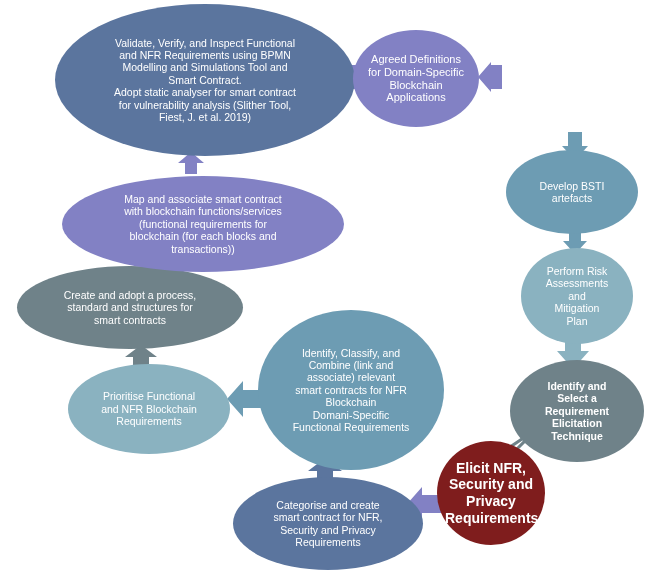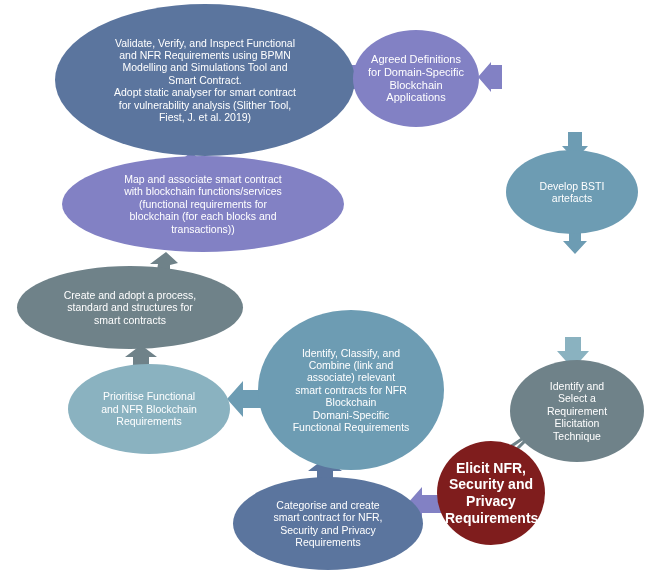--- a/index.html
+++ b/index.html
@@ -136,22 +136,29 @@
 Blockchain
 Applications</span>
   </div>
 
 
   <div class="node" style="left:506px; top:150px; width:132px; height:84px; background:#6D9CB3; font-size:10.5px;">
     <span class="node-label">Develop BSTI
 artefacts</span>
   </div>
 
-
-  <div class="node" style="left:510px; top:360px; width:134px; height:102px; background:#6F8289; font-size:10.5px;">
+  <div class="node" style="left:521px; top:248px; width:112px; height:96px; background:#8AB2C0; font-size:10.5px;">
+    <span class="node-label">Perform Risk
+Assessments
+and
+Mitigation
+Plan</span>
+  </div>
+
+  <div class="node" style="left:510px; top:360px; width:134px; height:102px; background:#6F8289; font-size:10.5px;font-weight:bold;">
     <span class="node-label">Identify and
 Select a
 Requirement
 Elicitation
 Technique</span>
   </div>
 
   <div class="node" style="left:437px; top:441px; width:108px; height:104px; background:#7f1d1d; font-size:14px;font-weight:bold;">
     <span class="node-label">Elicit NFR,
 Security and
@@ -181,21 +188,21 @@
 and NFR Blockchain
 Requirements</span>
   </div>
 
   <div class="node" style="left:17px; top:266px; width:226px; height:83px; background:#6F8289; font-size:10.5px;">
     <span class="node-label">Create and adopt a process,
 standard and structures for
 smart contracts</span>
   </div>
 
-  <div class="node" style="left:62px; top:156px; width:282px; height:96px; background:#8281C4; font-size:10.5px;">
+  <div class="node" style="left:62px; top:176px; width:282px; height:96px; background:#8281C4; font-size:10.5px;">
     <span class="node-label">Map and associate smart contract
 with blockchain functions/services
 (functional requirements for
 blockchain (for each blocks and
 transactions))</span>
   </div>
 
 </div>
 
 </body></html>

